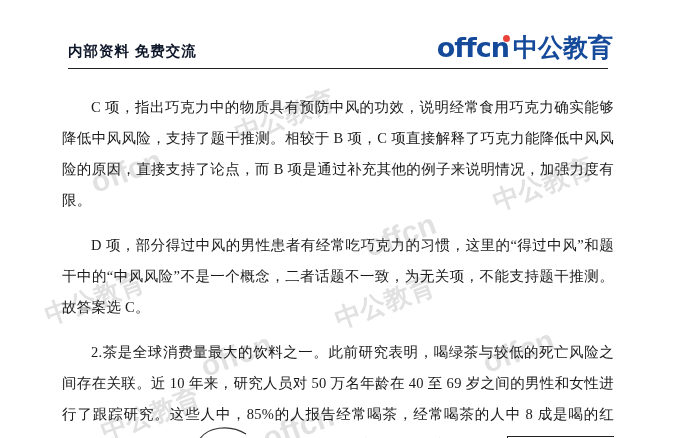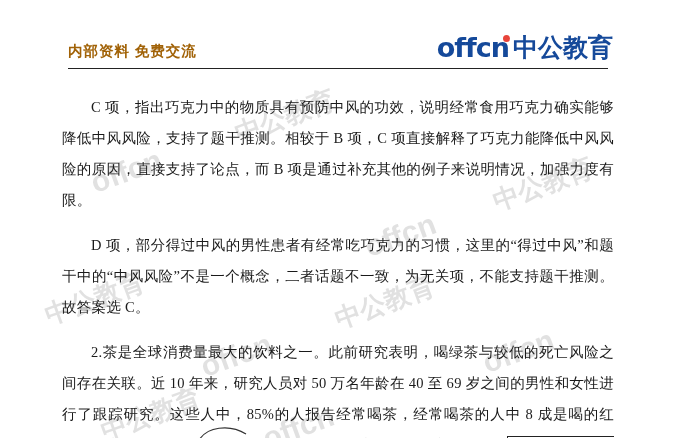--- a/index.html
+++ b/index.html
@@ -52,21 +52,21 @@
     width: 675px;
     z-index: 3;
   }
   .hdr-left {
     position: absolute;
     left: 68px;
     top: 42px;
     font-size: 14.5px;
     font-family: "Liberation Serif", serif;
     font-weight: bold;
-    color: #a16207;
+    color: #0f172a;
     letter-spacing: 1px;
     white-space: nowrap;
   }
   .hdr-rule {
     position: absolute;
     left: 68px;
     top: 68px;
     width: 540px;
     height: 1px;
     background: #222;

